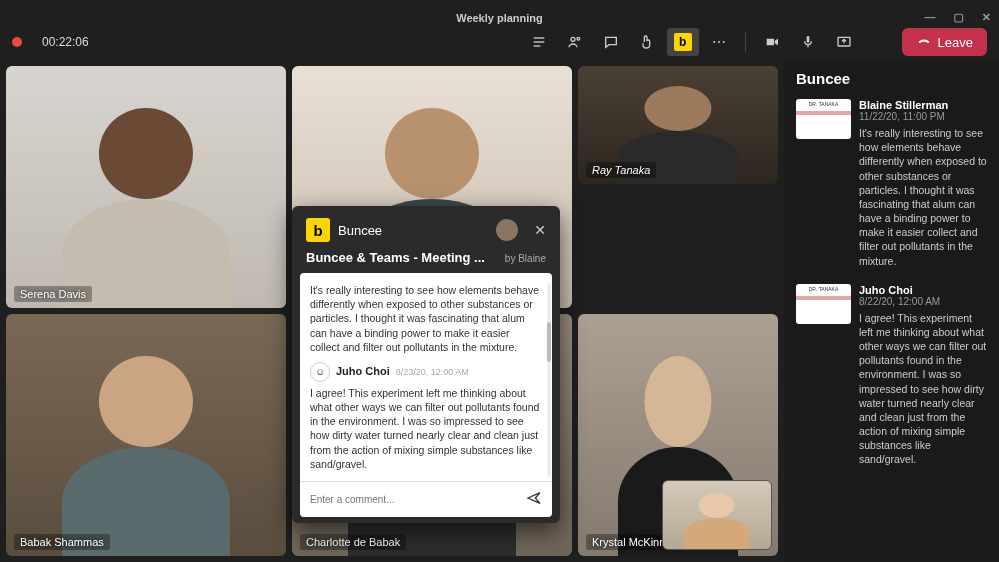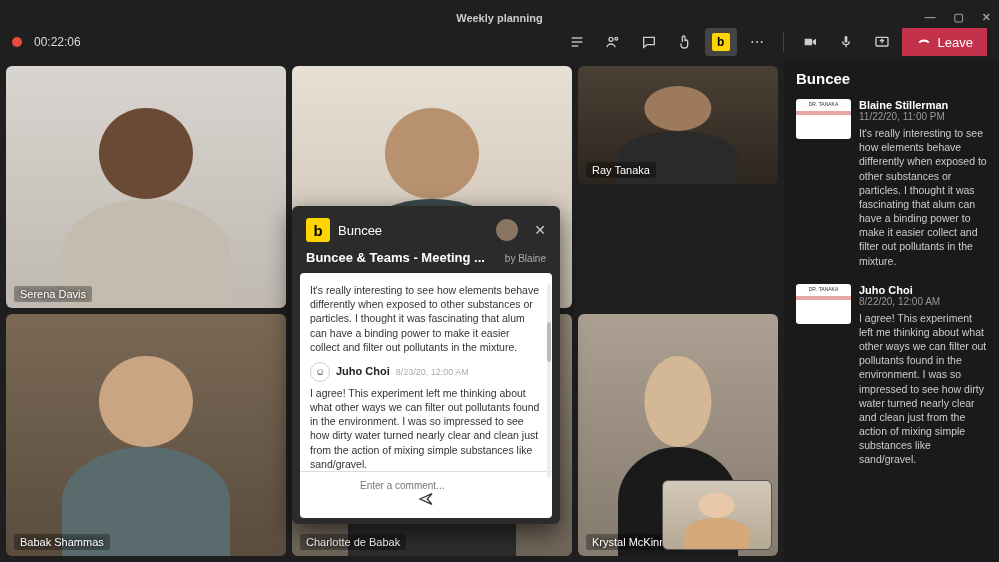--- a/index.html
+++ b/index.html
@@ -29,21 +29,21 @@
       gap: 18px;
       font-size: 11px;
       color: #999;
     }
     .window-controls span { cursor: pointer; }
     .toolbar {
       height: 36px;
       display: flex;
       align-items: center;
       padding: 0 12px;
-      gap: 8px;
+      gap: 16px;
     }
     .record-dot {
       width: 10px; height: 10px;
       border-radius: 50%;
       background: #e74c3c;
       margin-right: 4px;
     }
     .timer { font-size: 12px; color: #ddd; }
     .toolbar-spacer { flex: 1; }
     .toolbar-icons { display: flex; gap: 4px; align-items: center; }
@@ -52,26 +52,27 @@
       display: flex; align-items: center; justify-content: center;
       color: #ccc; cursor: pointer; border-radius: 3px;
     }
     .tb-btn.active { background: #444; }
     .tb-sep { width: 1px; height: 20px; background: #444; margin: 0 6px; }
     .leave-btn {
       background: #c4314b;
       color: #fff;
       border: none;
       padding: 6px 14px;
-      border-radius: 0;
+      border-radius: 6px;
       font-size: 13px;
       display: flex;
       align-items: center;
       gap: 6px;
       cursor: pointer;
+      margin-left: 38px;
     }
     .main {
       display: flex;
       height: calc(562px - 60px);
     }
     .grid-area {
       flex: 1;
       padding: 6px;
       display: grid;
       grid-template-columns: 280px 280px 200px;
@@ -192,23 +193,22 @@
       border-radius: 50%;
       display: flex; align-items: center; justify-content: center;
       font-size: 10px;
     }
     .popup-user-name { font-size: 11px; font-weight: 600; color: #222; }
     .popup-user-date { font-size: 9px; color: #aaa; }
     .popup-input-row {
       display: flex;
       align-items: center;
       border-top: 1px solid #ddd;
-      margin: 0 -10px -10px -10px;
+      margin: 10px -10px -10px -10px;
       padding: 8px 10px;
-      flex-direction: column;
     }
     .popup-input {
       flex: 1;
       border: none;
       outline: none;
       font-size: 10px;
       color: #999;
       background: transparent;
     }
     .popup-send { cursor: pointer; }
@@ -325,21 +325,21 @@
           <div class="head"></div>
         </div>
       <div class="tile-name">Serena Davis</div>
     </div>
     <div class="tile guest1" style="grid-column:2;grid-row:1;">
       <div class="silhouette">
           <div class="body"></div>
           <div class="head"></div>
         </div>
     </div>
-    <div class="tile ray" style="grid-column:3;grid-row:1;height:calc(50% - 3px);">
+    <div class="tile ray" style="grid-column:3;grid-row:1;height:calc(50% - 3px);font-style:italic;">
       <div class="silhouette">
           <div class="body"></div>
           <div class="head"></div>
         </div>
       <div class="tile-name">Ray Tanaka</div>
     </div>
     <div class="tile danielle" style="grid-column:3;grid-row:1;position:absolute;right:6px;top:calc(50% + 6px);width:200px;height:calc(25% - 6px);">
       <div class="silhouette">
           <div class="body"></div>
           <div class="head"></div>

